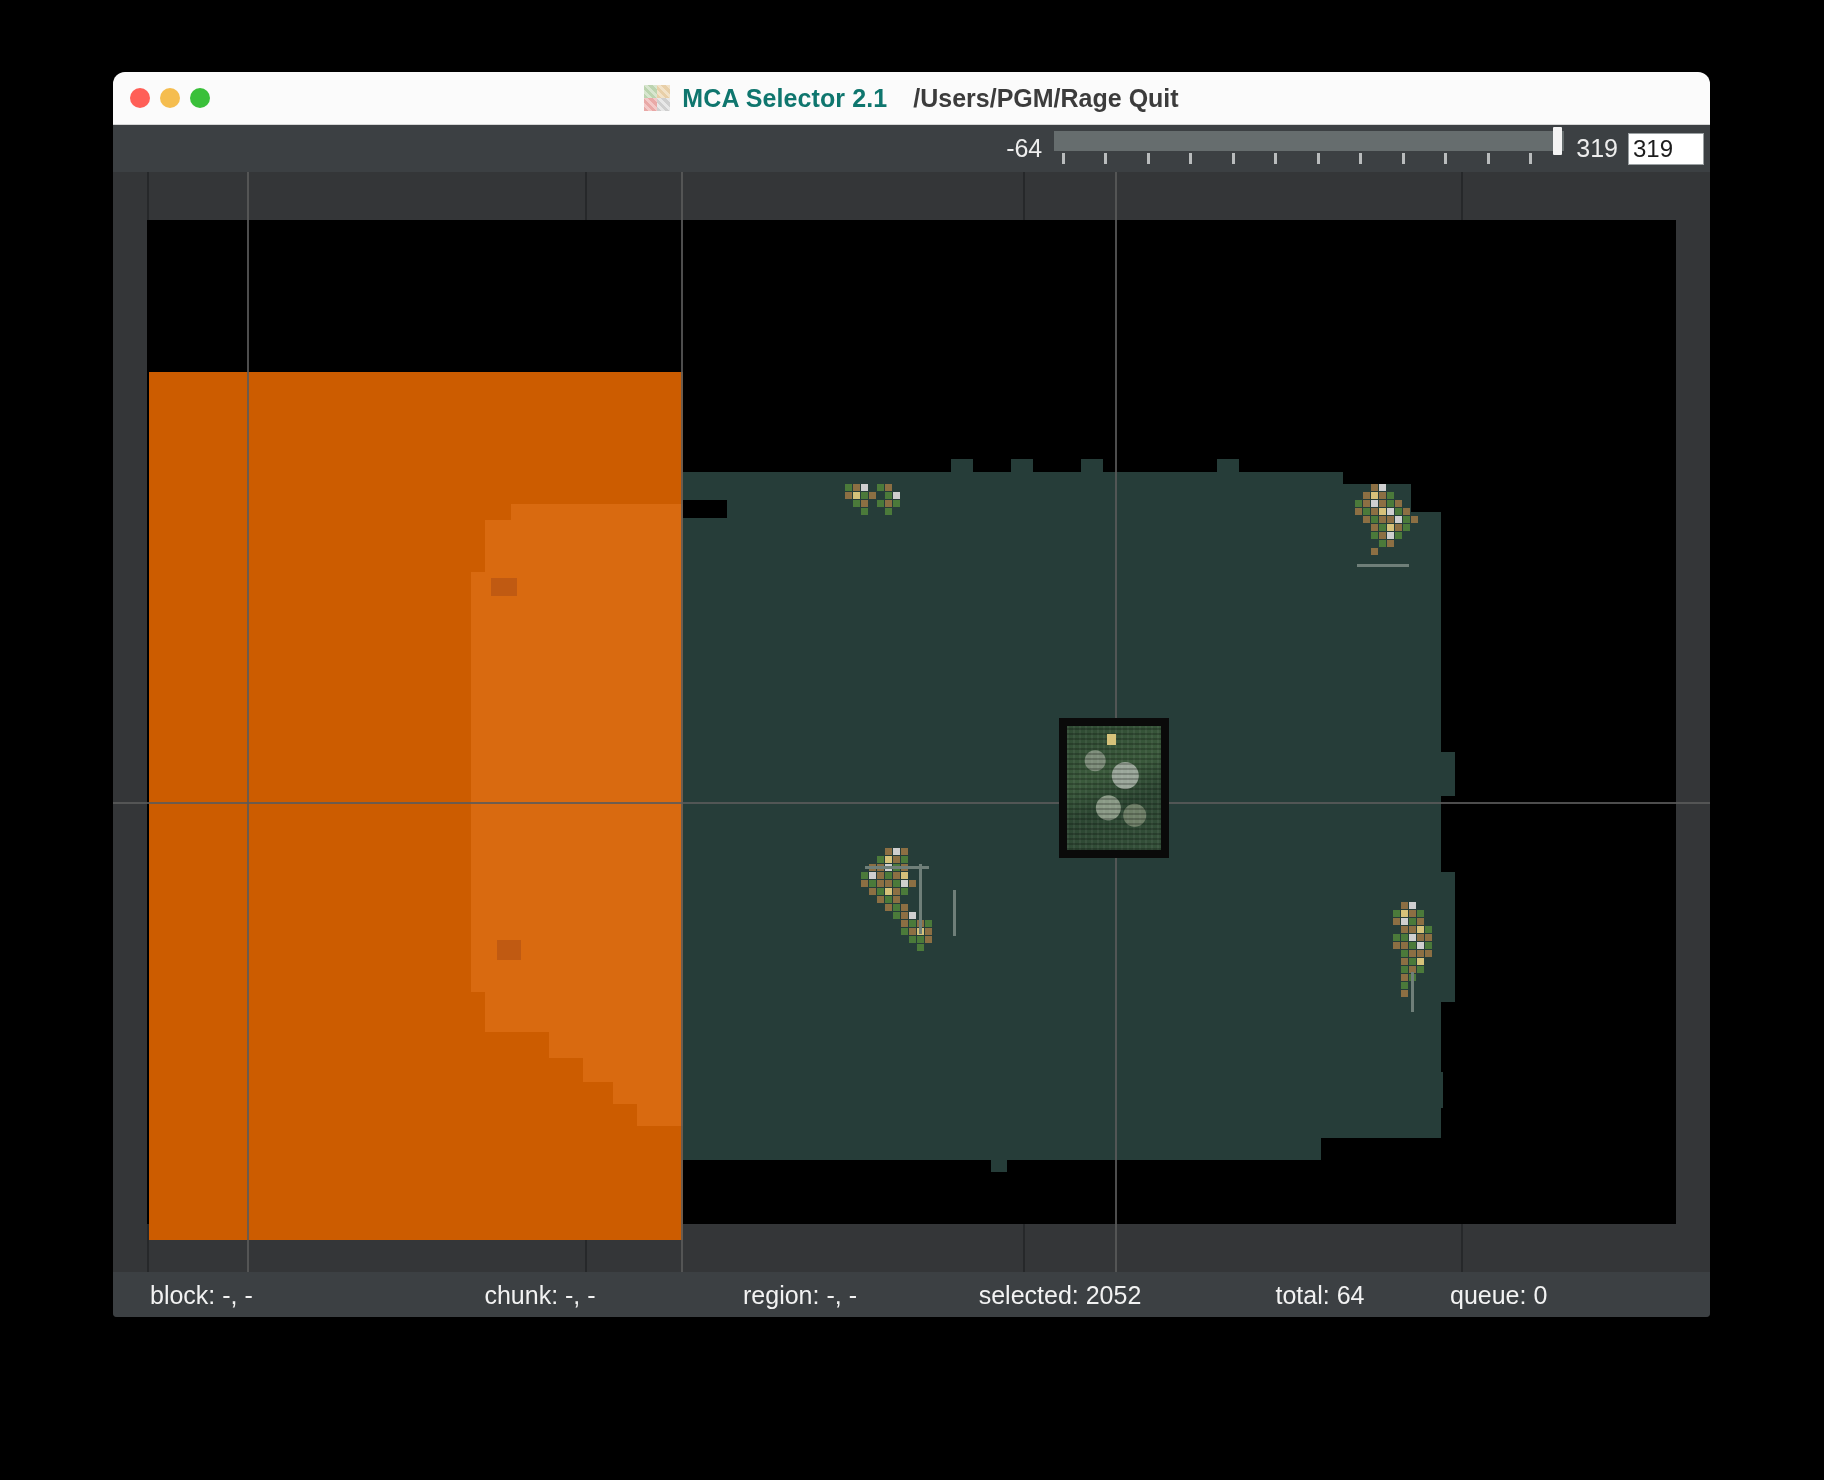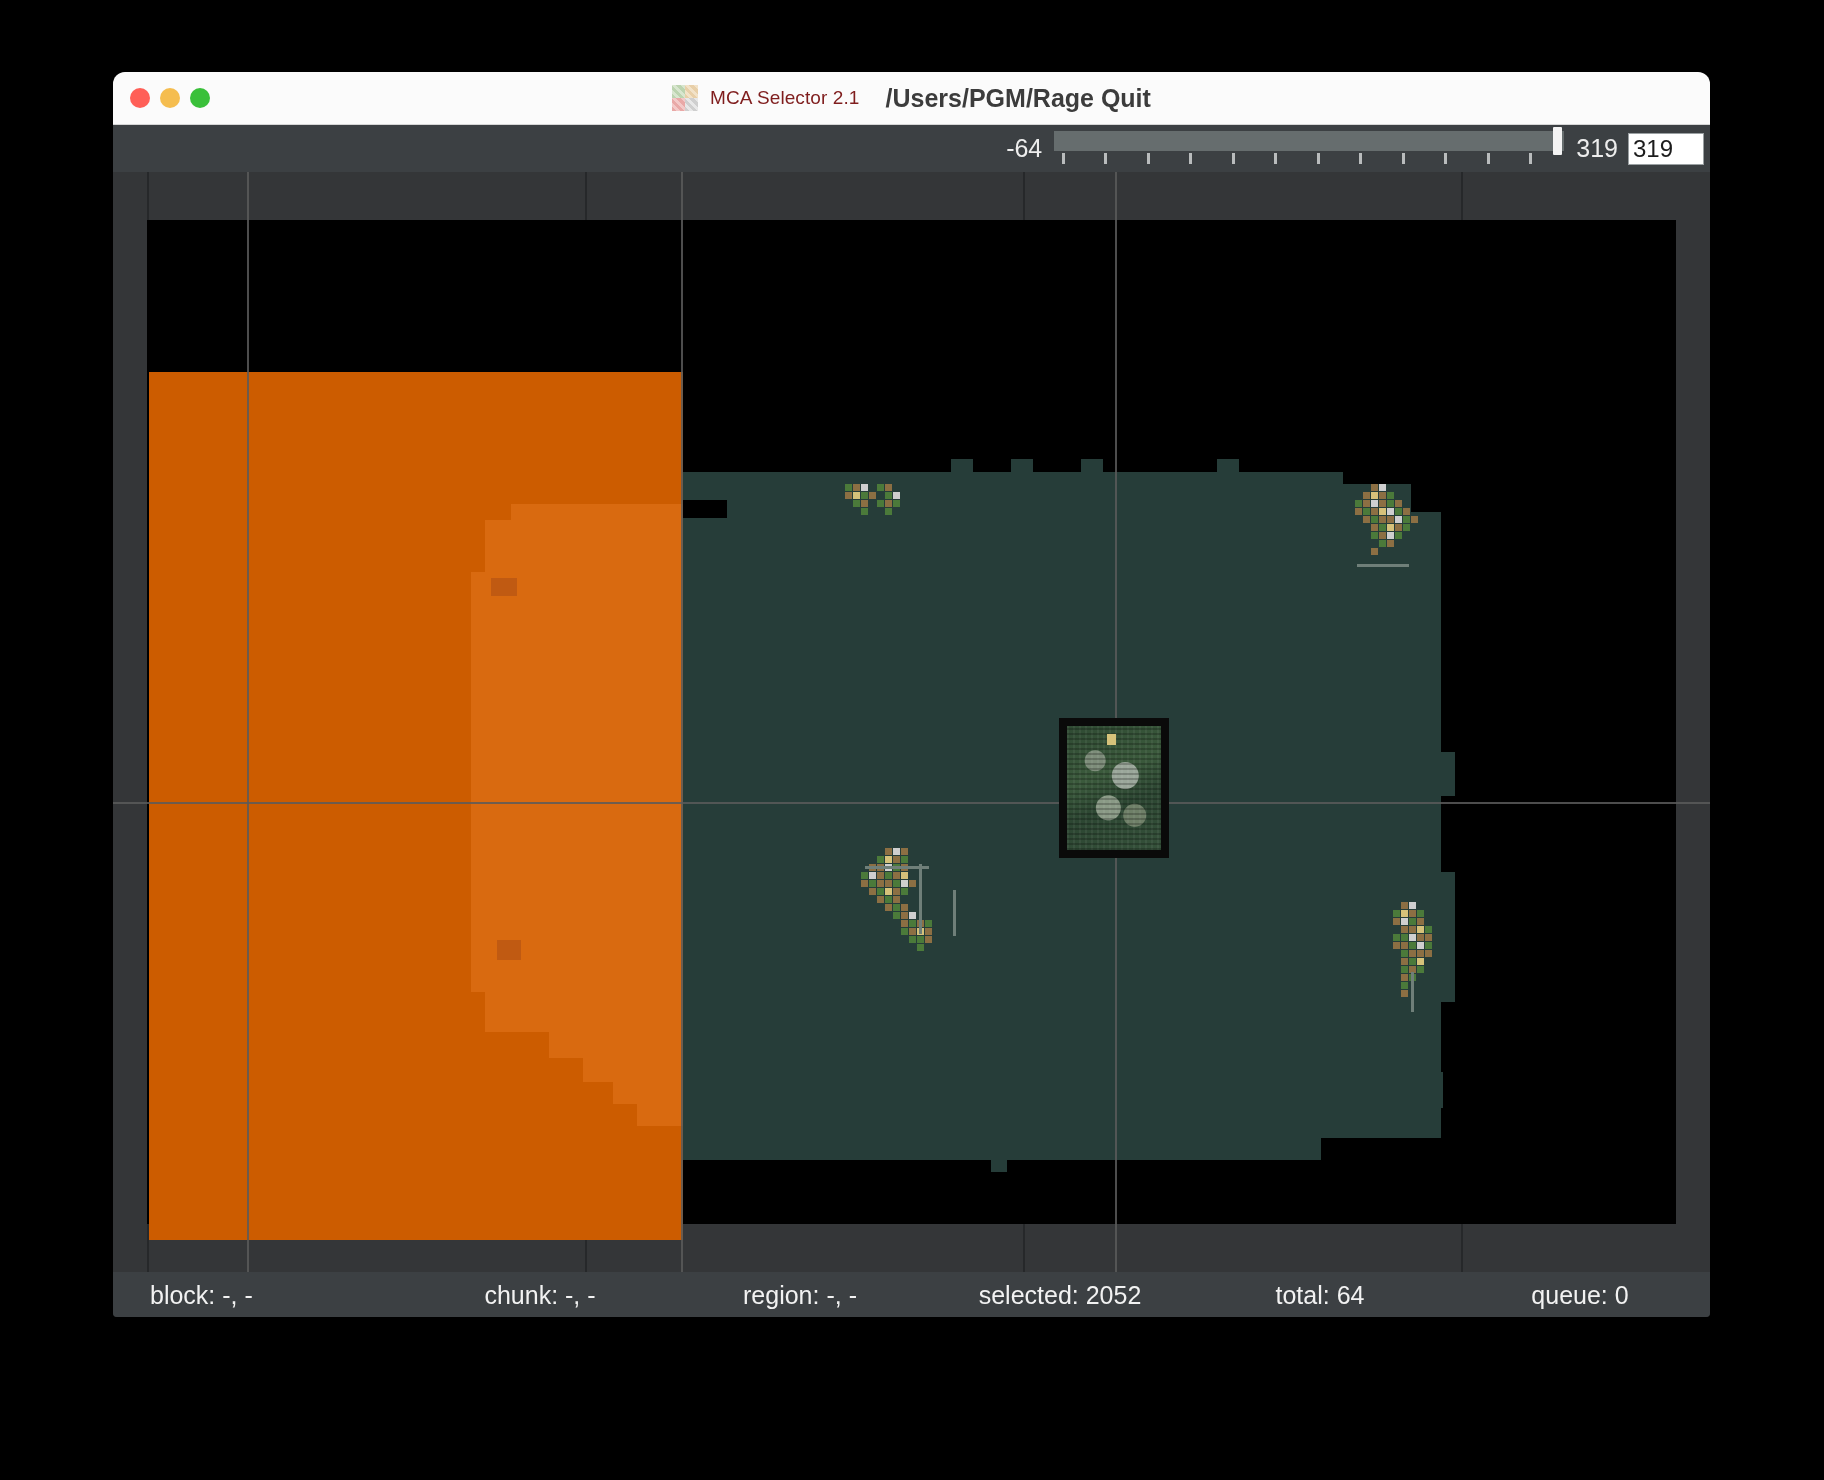--- a/index.html
+++ b/index.html
@@ -73,23 +73,23 @@
     grid-template-rows: 1fr 1fr;
     overflow: hidden;
   }
   .app-icon i { display: block; }
   .app-icon i:nth-child(1){ background: repeating-linear-gradient(45deg,#bcd4b0 0 3px,#d8e6cf 3px 6px); }
   .app-icon i:nth-child(2){ background: repeating-linear-gradient(45deg,#e8cfa8 0 3px,#f2e2c8 3px 6px); }
   .app-icon i:nth-child(3){ background: repeating-linear-gradient(45deg,#e9a9a7 0 3px,#f3c9c8 3px 6px); }
   .app-icon i:nth-child(4){ background: repeating-linear-gradient(45deg,#cfcfcf 0 3px,#e8e8e8 3px 6px); }
 
   .title-text {
-    font-size: 19px;
-    font-weight: normal;
-    color: #7f1d1d;
+    font-size: 25px;
+    font-weight: bold;
+    color: #0f766e;
     letter-spacing: 0.1px;
     white-space: nowrap;
   }
   .title-path {
     font-size: 25px;
     font-weight: bold;
     color: #3c3c3c;
     white-space: nowrap;
     margin-left: 14px;
   }
@@ -277,21 +277,21 @@
     color: #f2f2f2;
     font-size: 25px;
   }
   .status-cell {
     flex: 1 1 0;
     white-space: nowrap;
     overflow: hidden;
   }
   .status-cell.first { padding-left: 0px; text-align: left; margin-left: 37px; }
   .status-cell.mid   { text-align: center; }
-  .status-cell.last  { text-align: center; }
+  .status-cell.last  { text-align: left; }
 </style>
 </head>
 <body>
 
 <div id="root">
 
   <div class="window">
 
     <div class="titlebar">
       <div class="traffic">

